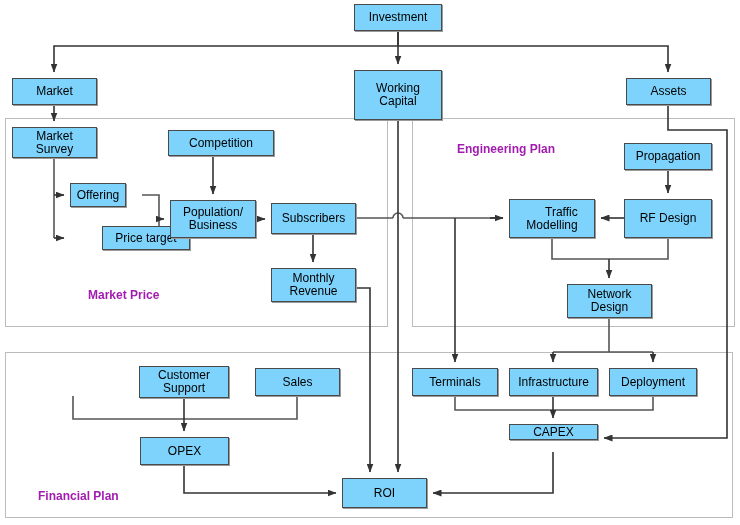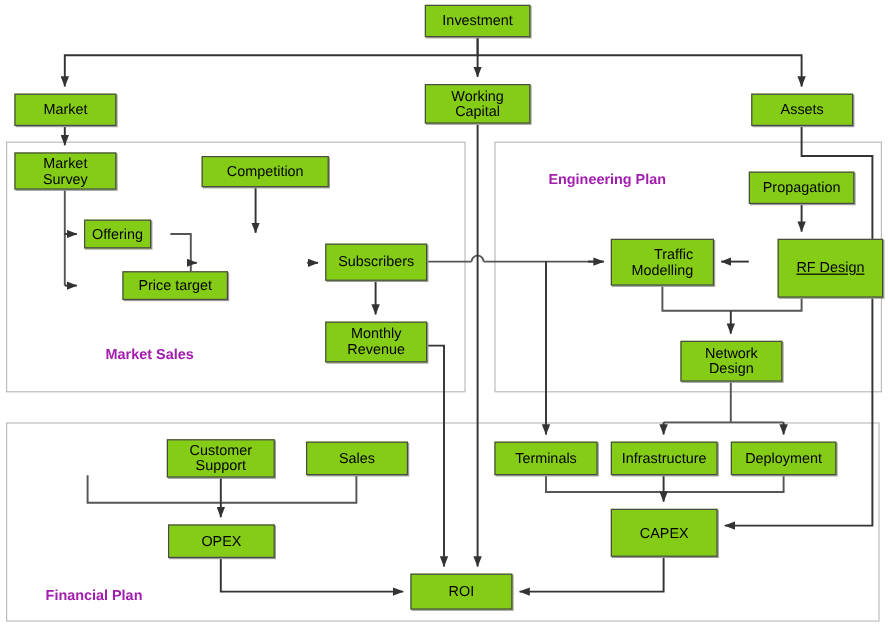--- a/index.html
+++ b/index.html
@@ -34,21 +34,21 @@
   .group-label {
     position: absolute;
     font-size: 12px;
     font-weight: bold;
     color: #a21caf;
     white-space: nowrap;
   }
   .node-box {
     position: absolute;
     box-sizing: border-box;
-    background: #84cc16;
+    background: #7dd3fc;
     border: 1px solid #4a4a4a;
     box-shadow: 1px 1px 0 0 #9a9a9a;
     display: flex;
     align-items: center;
     justify-content: center;
     text-align: center;
     font-size: 12px;
     color: #000000;
     line-height: 13px;
     letter-spacing: 0px;
@@ -128,33 +128,33 @@
       <path d="M 553,452 L 553,493 L 433,493" marker-end="url(#arrowhead)" stroke="#333333"></path>
 
       <path d="M 73,396 L 73,419 L 184,419"></path>
       <path d="M 297,396 L 297,419 L 184,419"></path>
       <path d="M 184,398 L 184,431" marker-end="url(#arrowhead)" stroke="#333333"></path>
 
       <path d="M 184,465 L 184,493 L 336,493" marker-end="url(#arrowhead)" stroke="#333333"></path>
     </g>
   </svg>
 
-  <div class="group-label" style="left:88px; top:288px;">Market Sales</div>
+  <div class="group-label" style="left:88px; top:288px;">Market Price</div>
   <div class="group-label" style="left:457px; top:142px;">Engineering Plan</div>
   <div class="group-label" style="left:38px; top:489px;">Financial Plan</div>
 
   <div class="node-box" style="left:354px; top:4px; width:88px; height:27px;">
     <span>Investment</span>
   </div>
 
   <div class="node-box" style="left:12px; top:78px; width:85px; height:27px;">
     <span>Market</span>
   </div>
 
-  <div class="node-box" style="left:354px; top:70px; width:88px; height:33px;">
+  <div class="node-box" style="left:354px; top:70px; width:88px; height:50px;">
     <span>Working
 Capital</span>
   </div>
 
   <div class="node-box" style="left:626px; top:78px; width:85px; height:27px;">
     <span>Assets</span>
   </div>
 
   <div class="node-box" style="left:12px; top:127px; width:85px; height:31px;">
     <span>Market
@@ -170,31 +170,35 @@
   </div>
 
   <div class="node-box" style="left:70px; top:183px; width:56px; height:24px;">
     <span>Offering</span>
   </div>
 
   <div class="node-box" style="left:70px; top:226px; width:88px; height:24px;margin-left:32px;">
     <span>Price target</span>
   </div>
 
+  <div class="node-box" style="left:170px; top:200px; width:86px; height:38px;">
+    <span>Population/
+Business</span>
+  </div>
 
   <div class="node-box" style="left:271px; top:203px; width:85px; height:31px;">
     <span>Subscribers</span>
   </div>
 
   <div class="node-box" style="left:509px; top:199px; width:86px; height:39px;text-align:right;">
     <span>Traffic
 Modelling</span>
   </div>
 
-  <div class="node-box" style="left:648px; top:199px; width:88px; height:49px;text-decoration:underline;">
+  <div class="node-box" style="left:624px; top:199px; width:88px; height:39px;">
     <span>RF Design</span>
   </div>
 
   <div class="node-box" style="left:271px; top:268px; width:85px; height:34px;">
     <span>Monthly
 Revenue</span>
   </div>
 
   <div class="node-box" style="left:567px; top:284px; width:85px; height:34px;">
     <span>Network
@@ -210,21 +214,21 @@
   </div>
 
   <div class="node-box" style="left:609px; top:368px; width:88px; height:28px;">
     <span>Deployment</span>
   </div>
 
   <div class="node-box" style="left:140px; top:437px; width:89px; height:28px;">
     <span>OPEX</span>
   </div>
 
-  <div class="node-box" style="left:509px; top:424px; width:89px; height:40px;">
+  <div class="node-box" style="left:509px; top:424px; width:89px; height:16px;">
     <span>CAPEX</span>
   </div>
 
   <div class="node-box" style="left:342px; top:478px; width:85px; height:30px;">
     <span>ROI</span>
   </div>
 
 
   <div class="node-box" style="left:139px; top:366px; width:90px; height:32px;">
     <span>Customer

